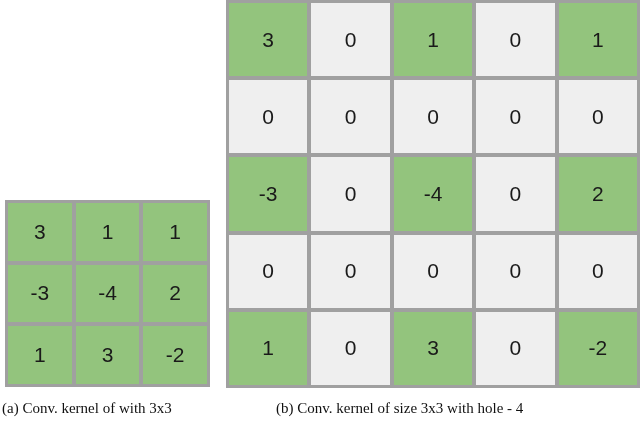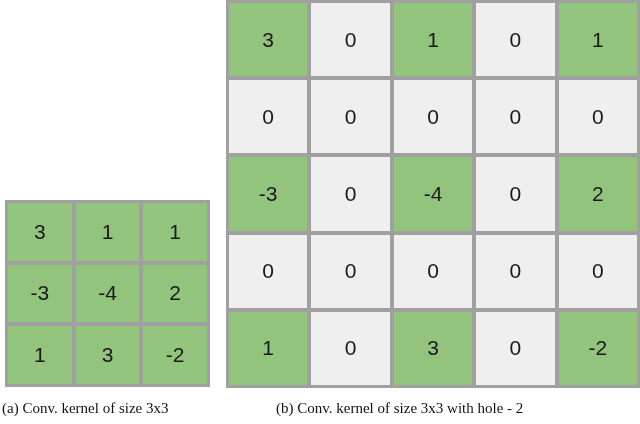--- a/index.html
+++ b/index.html
@@ -23,21 +23,21 @@
     <div class="cell g">3</div>
     <div class="cell g">1</div>
     <div class="cell g">1</div>
     <div class="cell g">-3</div>
     <div class="cell g">-4</div>
     <div class="cell g">2</div>
     <div class="cell g">1</div>
     <div class="cell g">3</div>
     <div class="cell g">-2</div>
   </div>
-<div class="caption cap-a">(a) Conv. kernel of size 3x3</div>
+<div class="caption cap-a">(a) Conv. kernel of with 3x3</div>
 
 <div class="grid grid-b" id="grid-b">
     <div class="cell g">3</div>
     <div class="cell z">0</div>
     <div class="cell g">1</div>
     <div class="cell z">0</div>
     <div class="cell g">1</div>
     <div class="cell z">0</div>
     <div class="cell z">0</div>
     <div class="cell z">0</div>
@@ -52,13 +52,13 @@
     <div class="cell z">0</div>
     <div class="cell z">0</div>
     <div class="cell z">0</div>
     <div class="cell z">0</div>
     <div class="cell g">1</div>
     <div class="cell z">0</div>
     <div class="cell g">3</div>
     <div class="cell z">0</div>
     <div class="cell g">-2</div>
   </div>
-<div class="caption cap-b">(b) Conv. kernel of size 3x3 with hole - 2</div>
+<div class="caption cap-b">(b) Conv. kernel of size 3x3 with hole - 4</div>
 
 </body></html>

